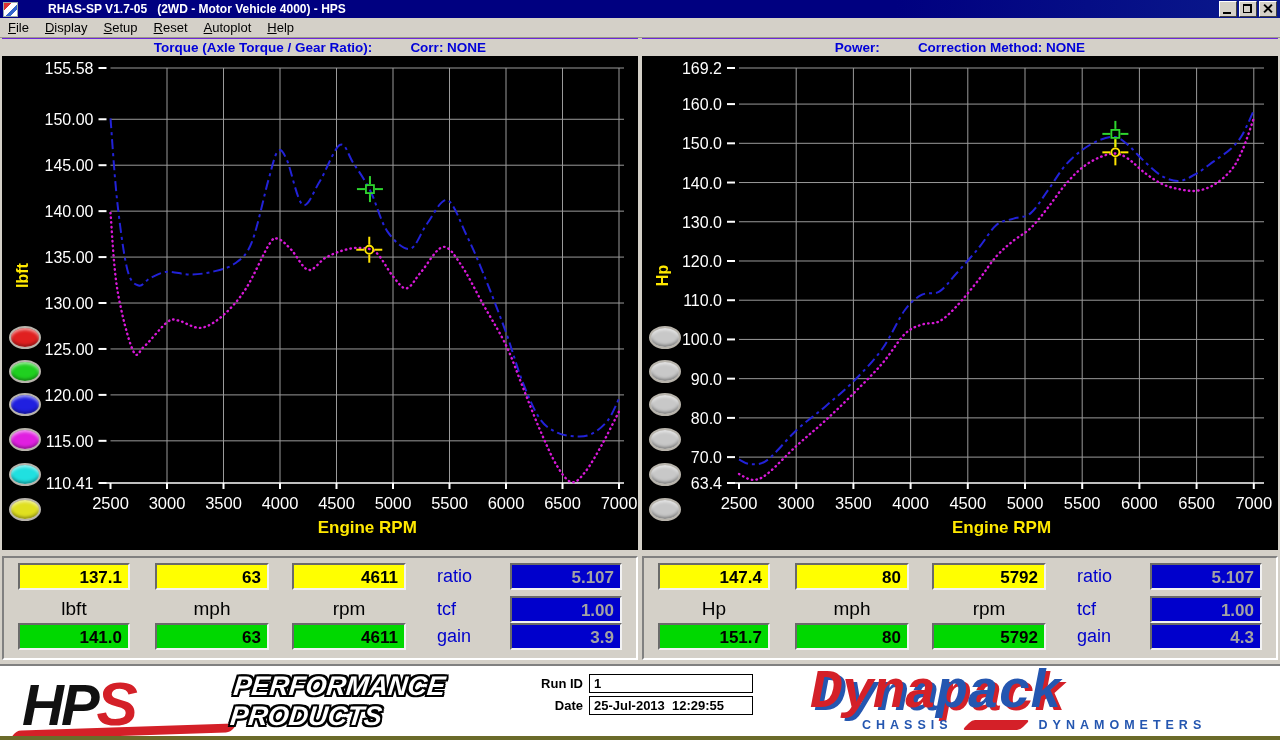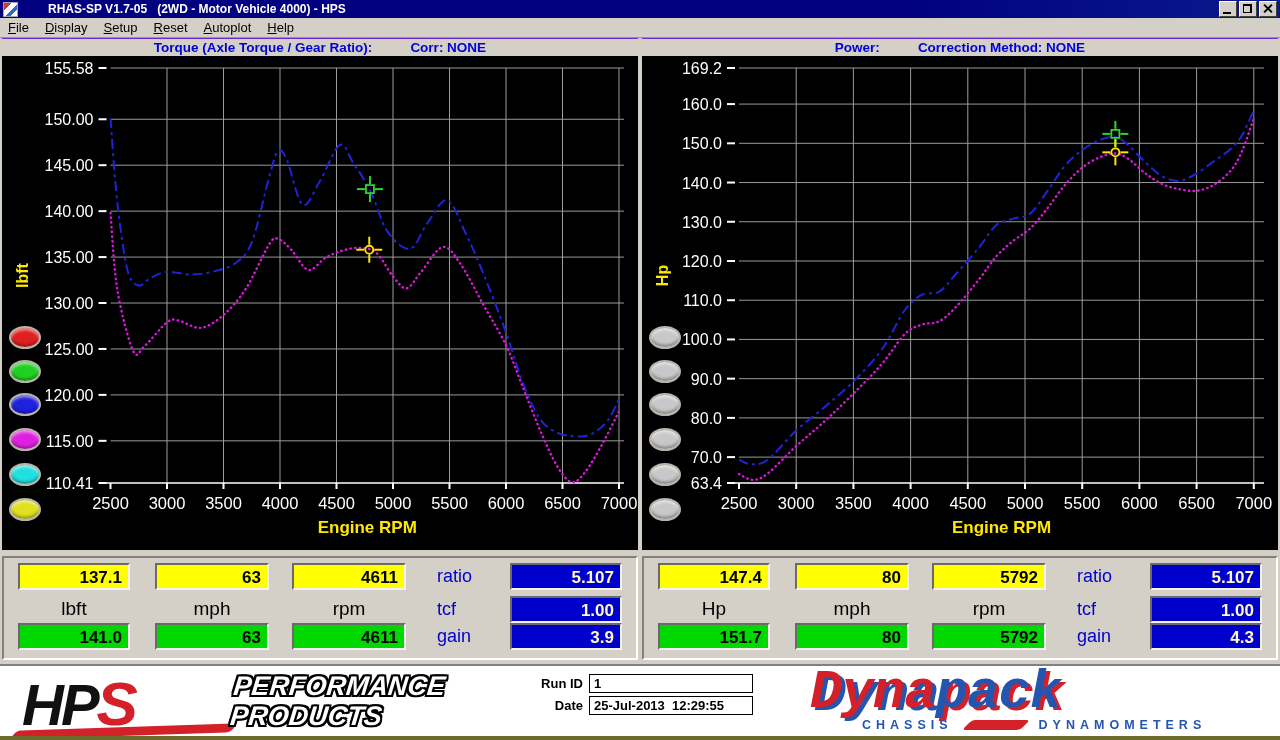--- a/index.html
+++ b/index.html
@@ -39,21 +39,21 @@
             border:2px solid #b8b4ac;box-shadow:inset 0 2px 3px rgba(255,255,255,.55), inset 0 -2px 3px rgba(0,0,0,.35);
             cursor:pointer;}
   
   .readout{position:absolute;top:556px;width:636px;height:104px;background:#d4d0c8;
            border:2px solid;border-color:#808080 #ffffff #ffffff #808080;box-sizing:border-box;}
   .ro-box{position:absolute;height:27px;box-sizing:border-box;border:2px solid;
           border-color:#6a6a6a #f2f2f2 #f2f2f2 #6a6a6a;
           font-size:17px;font-weight:bold;text-align:right;padding:3px 6px 0 0;}
   .ro-yellow{background:#ffff00;color:#000;padding-left:37px;}
   .ro-green{background:#00d800;color:#000;}
-  .ro-blue{background:#0000cc;color:#fef9c3;}
+  .ro-blue{background:#0000cc;color:#a3a3a3;}
   .c1{left:14px;width:112px;} .c2{left:151px;width:114px;} .c3{left:288px;width:114px;} .cb{left:506px;width:112px;}
   .r1{top:5px;} .r3{top:65px;}
   .ro-label{position:absolute;top:40px;height:22px;font-size:19px;color:#000;text-align:center;}
   .ro-param{position:absolute;left:433px;width:66px;color:#0000cc;font-size:18px;}
   .p1{top:8px;} .p2{top:41px;} .p3{top:68px;}
   
   .footer{position:absolute;left:0;top:664px;width:1280px;height:72px;background:#ffffff;
           border-top:2px solid #808080;}
   .bottom-strip{position:absolute;left:0;top:736px;width:1280px;height:4px;background:#6b6b2a;}
   .hps-logo{position:absolute;left:22px;top:2px;width:460px;height:66px;}

